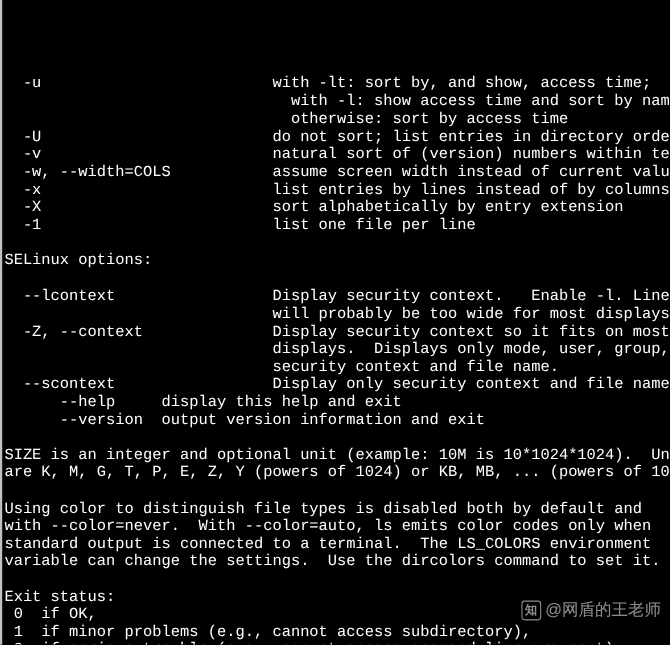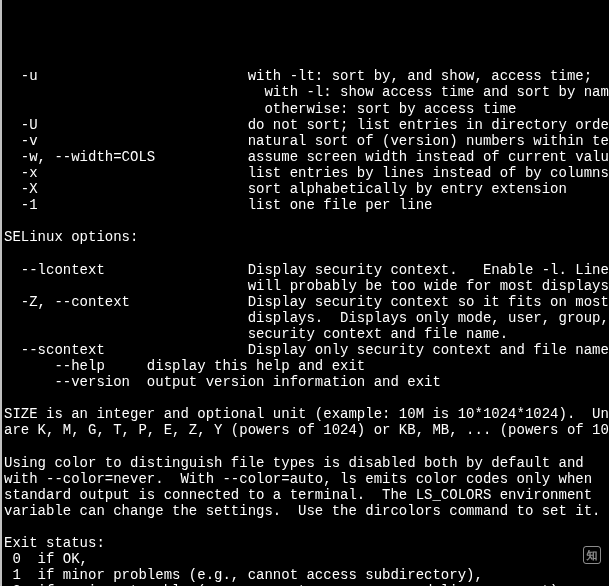--- a/index.html
+++ b/index.html
@@ -50,16 +50,17 @@
   </style>
 </head>
 <body>
 
 
 
 <div class="term" id="term"><div>  -u                         with -lt: sort by, and show, access time;</div><div>                               with -l: show access time and sort by name;</div><div>                               otherwise: sort by access time</div><div>  -U                         do not sort; list entries in directory order</div><div>  -v                         natural sort of (version) numbers within text</div><div>  -w, --width=COLS           assume screen width instead of current value</div><div>  -x                         list entries by lines instead of by columns</div><div>  -X                         sort alphabetically by entry extension</div><div>  -1                         list one file per line</div><div>&nbsp;</div><div>SELinux options:</div><div>&nbsp;</div><div>  --lcontext                 Display security context.   Enable -l. Lines</div><div>                             will probably be too wide for most displays.</div><div>  -Z, --context              Display security context so it fits on most</div><div>                             displays.  Displays only mode, user, group,</div><div>                             security context and file name.</div><div>  --scontext                 Display only security context and file name.</div><div>      --help     display this help and exit</div><div>      --version  output version information and exit</div><div>&nbsp;</div><div>SIZE is an integer and optional unit (example: 10M is 10*1024*1024).  Units</div><div>are K, M, G, T, P, E, Z, Y (powers of 1024) or KB, MB, ... (powers of 1000).</div><div>&nbsp;</div><div>Using color to distinguish file types is disabled both by default and</div><div>with --color=never.  With --color=auto, ls emits color codes only when</div><div>standard output is connected to a terminal.  The LS_COLORS environment</div><div>variable can change the settings.  Use the dircolors command to set it.</div><div>&nbsp;</div><div>Exit status:</div><div> 0  if OK,</div><div> 1  if minor problems (e.g., cannot access subdirectory),</div><div> 2  if serious trouble (e.g., cannot access command-line argument).</div></div>
 
 <div class="watermark">
   <span class="zh-ico">知</span>
+  <span>@网盾的王老师</span>
 </div>
 
 
 
 
 </body></html>

